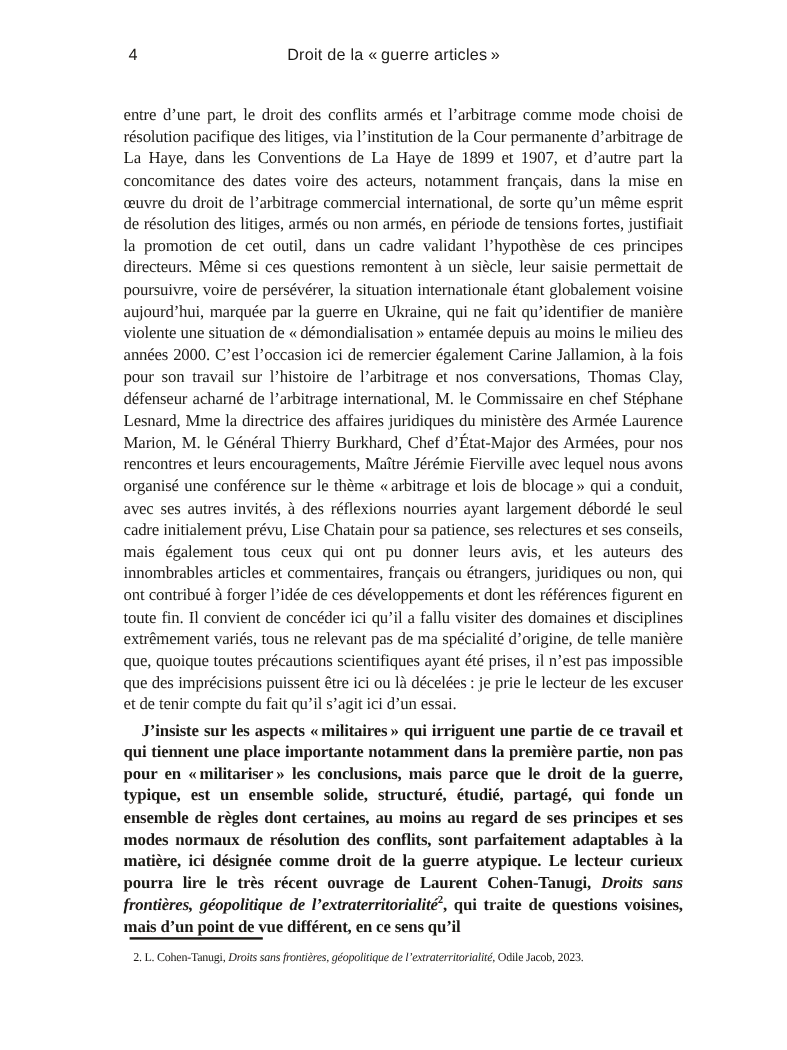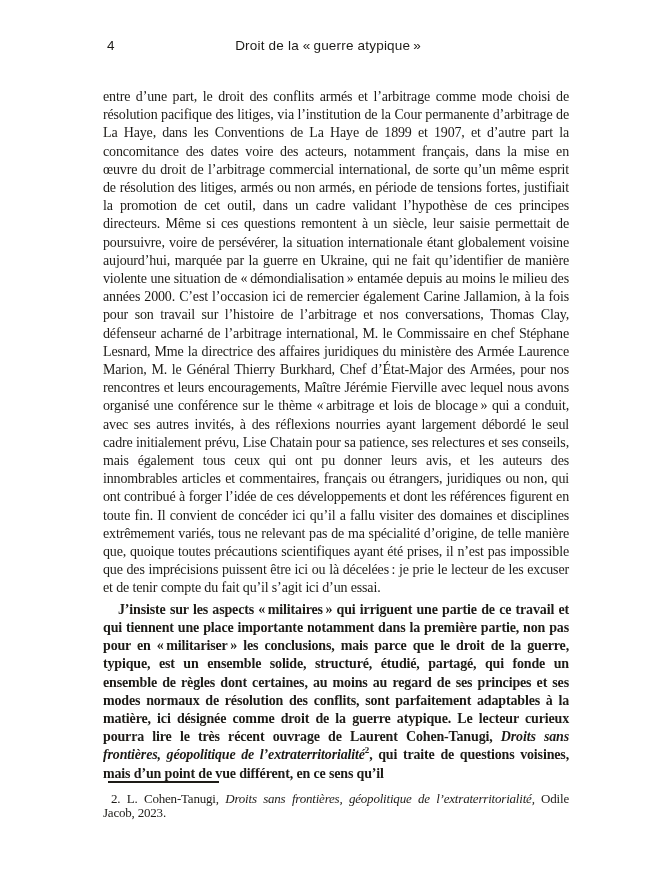--- a/index.html
+++ b/index.html
@@ -72,35 +72,35 @@
     font-family: "Liberation Serif", "DejaVu Serif", serif;
   }
   .footnote-rule {
     margin-left: 5px;
     width: 111px;
     height: 1.5px;
     background: #1d1b17;
   }
   .footnote-text {
     margin: 9px 0 0 0;
-    font-size: 13px;
+    font-size: 10px;
     letter-spacing: -0.2px;
     line-height: 14px;
     text-indent: 8px;
     text-align: justify;
   }
 </style>
 </head>
 <body>
 
 <div class="page">
 
   <header class="running-head">
     <span class="page-number">4</span>
-    <span>Droit de la « guerre atypique »</span>
+    <span>Droit de la « guerre articles »</span>
   </header>
 
   <main class="text-block">
     <p>entre d’une part, le droit des conflits armés et l’arbitrage comme mode choisi de résolution pacifique des litiges, via l’institution de la Cour permanente d’arbitrage de La Haye, dans les Conventions de La Haye de 1899 et 1907, et d’autre part la concomitance des dates voire des acteurs, notamment français, dans la mise en œuvre du droit de l’arbitrage commercial international, de sorte qu’un même esprit de résolution des litiges, armés ou non armés, en période de tensions fortes, justifiait la promotion de cet outil, dans un cadre validant l’hypothèse de ces principes directeurs. Même si ces questions remontent à un siècle, leur saisie permettait de poursuivre, voire de persévérer, la situation internationale étant globalement voisine aujourd’hui, marquée par la guerre en Ukraine, qui ne fait qu’identifier de manière violente une situation de « démondialisation » entamée depuis au moins le milieu des années 2000. C’est l’occasion ici de remercier également Carine Jallamion, à la fois pour son travail sur l’histoire de l’arbitrage et nos conversations, Thomas Clay, défenseur acharné de l’arbitrage international, M. le Commissaire en chef Stéphane Lesnard, Mme la directrice des affaires juridiques du ministère des Armée Laurence Marion, M. le Général Thierry Burkhard, Chef d’État-Major des Armées, pour nos rencontres et leurs encouragements, Maître Jérémie Fierville avec lequel nous avons organisé une conférence sur le thème « arbitrage et lois de blocage » qui a conduit, avec ses autres invités, à des réflexions nourries ayant largement débordé le seul cadre initialement prévu, Lise Chatain pour sa patience, ses relectures et ses conseils, mais également tous ceux qui ont pu donner leurs avis, et les auteurs des innombrables articles et commentaires, français ou étrangers, juridiques ou non, qui ont contribué à forger l’idée de ces développements et dont les références figurent en toute fin. Il convient de concéder ici qu’il a fallu visiter des domaines et disciplines extrêmement variés, tous ne relevant pas de ma spécialité d’origine, de telle manière que, quoique toutes précautions scientifiques ayant été prises, il n’est pas impossible que des imprécisions puissent être ici ou là décelées : je prie le lecteur de les excuser et de tenir compte du fait qu’il s’agit ici d’un essai.</p>
     <p class="para-indent"><span>J’insiste sur les aspects « militaires » qui irriguent une partie de ce travail et qui tiennent une place importante notamment dans la première partie, non pas pour en « militariser » les conclusions, mais parce que le droit de la guerre, typique, est un ensemble solide, structuré, étudié, partagé, qui fonde un ensemble de règles dont certaines, au moins au regard de ses principes et ses modes normaux de résolution des conflits, sont parfaitement adaptables à la matière, ici désignée comme droit de la guerre atypique. Le lecteur curieux pourra lire le très récent ouvrage de Laurent Cohen-Tanugi, </span><i class="book-title">Droits sans frontières, géopolitique de l’extraterritorialité</i><sup class="fn-ref">2</sup><span>, qui traite de questions voisines, mais d’un point de vue différent, en ce sens qu’il</span></p>
   </main>
 
   <footer class="footnote-area">
     <div class="footnote-rule"></div>
     <p class="footnote-text"><span>2. L. Cohen-Tanugi, </span><i class="book-title">Droits sans frontières, géopolitique de l’extraterritorialité,</i><span> Odile Jacob, 2023.</span></p>

